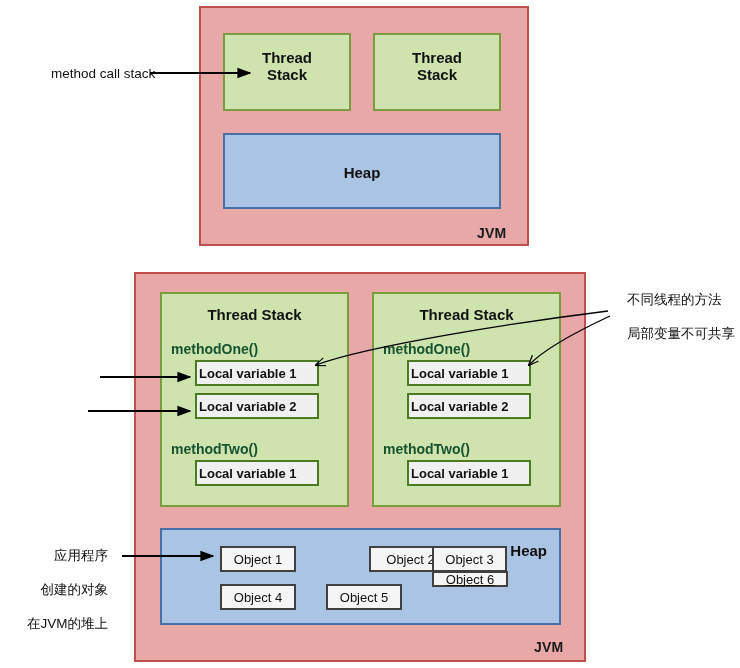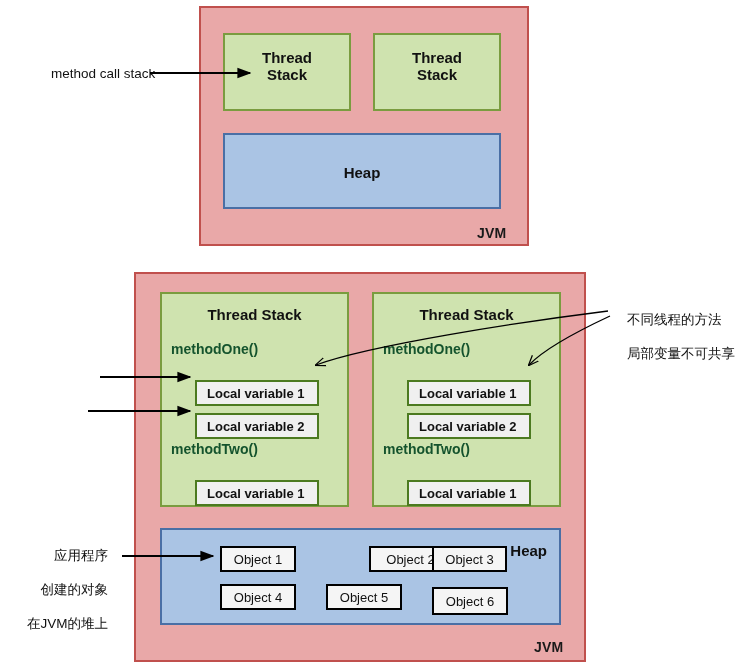--- a/index.html
+++ b/index.html
@@ -67,31 +67,30 @@
     font-size: 15px;
     color: #111111;
   }
 
   
   .localvar {
     background: #f0f0f0;
     border: 2px solid #4c7a20;
     display: flex;
     align-items: center;
-    padding-left: 10px;
+    padding-left: 2px;
     font-weight: bold;
     font-size: 13px;
     color: #111111;
-    margin-top: 20px;
   }
 
   
   .objbox {
     background: #f5f5f5;
-    border: 2px solid #000000;
+    border: 2px solid #404040;
     display: flex;
     align-items: center;
     justify-content: center;
     font-size: 13px;
     color: #111111;
   }
 
   
   .annot {
     position: absolute;
@@ -163,27 +162,27 @@
 
   <div class="abs heap-box" style="left:160px; top:528px; width:401px; height:97px;">
     <div class="heap-label" style="right:12px; top:12px;">Heap</div>
 
     <div class="abs objbox" style="left:58px; top:16px; width:76px; height:26px;">Object 1</div>
     <div class="abs objbox" style="left:164px; top:16px; width:83px; height:26px;margin-left:43px;">Object 2</div>
     <div class="abs objbox" style="left:270px; top:16px; width:75px; height:26px;">Object 3</div>
 
     <div class="abs objbox" style="left:58px; top:54px; width:76px; height:26px;">Object 4</div>
     <div class="abs objbox" style="left:164px; top:54px; width:76px; height:26px;">Object 5</div>
-    <div class="abs objbox" style="left:270px; top:57px; width:76px; height:28px;">Object 6</div>
+    <div class="abs objbox" style="left:270px; top:41px; width:76px; height:16px;text-decoration:underline;">Object 6</div>
   </div>
 
   <div class="jvm-label" style="left:534px; top:639px;">JVM</div>
 
 
-  <div class="annot" style="left:612px; top:294px; width:126px;">
+  <div class="annot" style="left:612px; top:274px; width:126px;">
     <span>不同线程的方法</span><br>
     <span>局部变量不可共享</span>
   </div>
 
   <div class="annot right-align" style="left:0px; top:530px; width:108px;">
     <span>应用程序</span><br>
     <span>创建的对象</span><br>
     <span>在JVM的堆上</span>
   </div>
 

